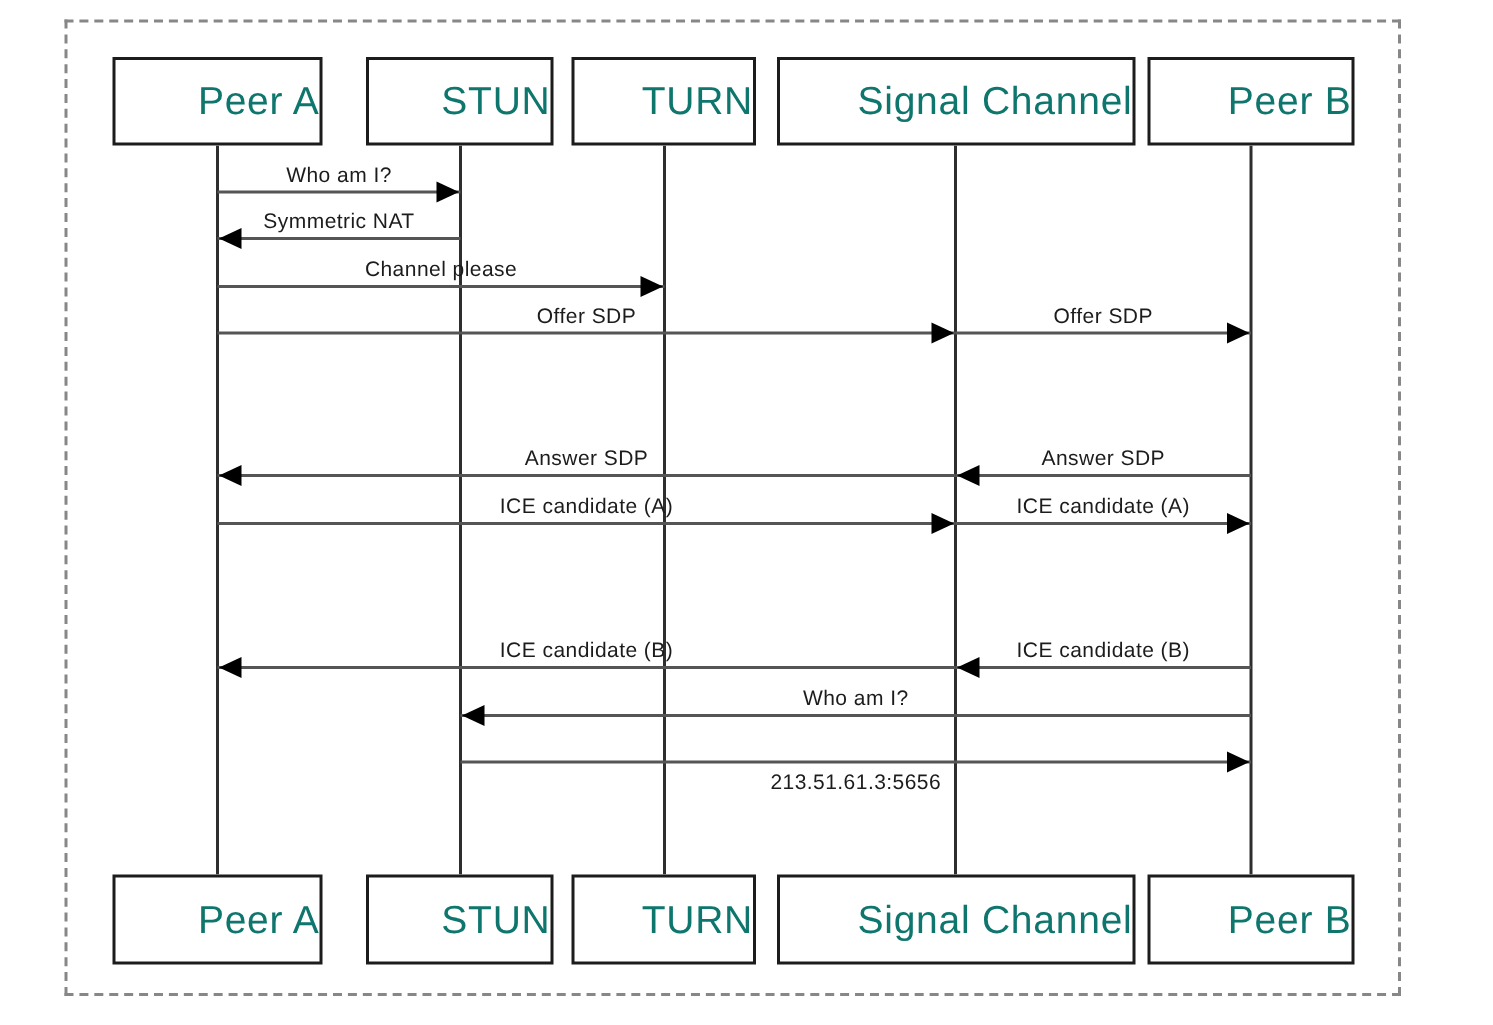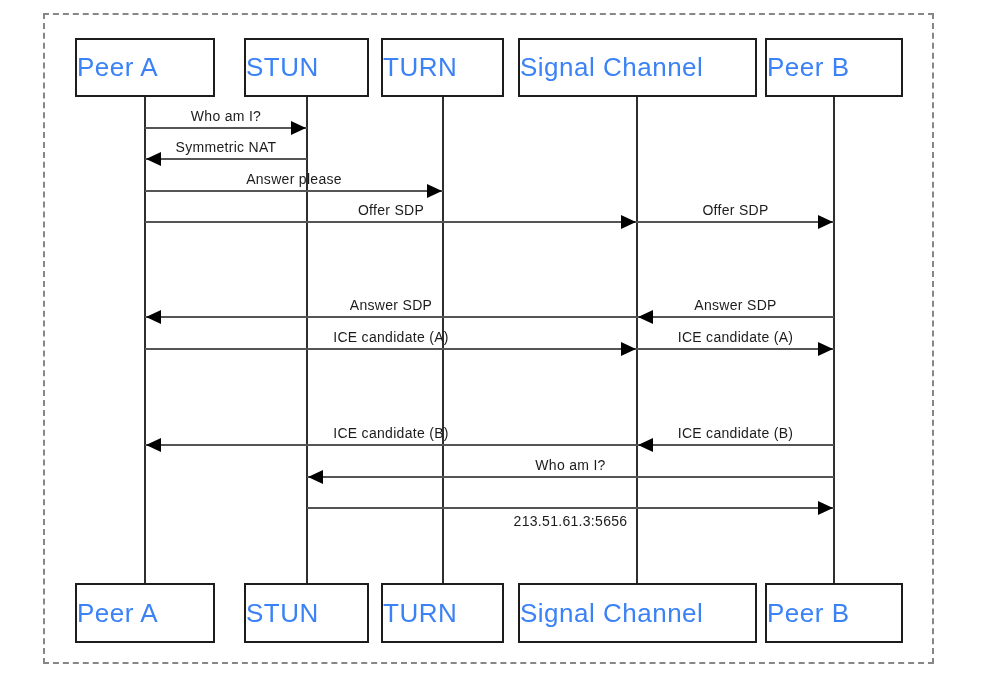--- a/index.html
+++ b/index.html
@@ -25,24 +25,24 @@
     box-sizing: border-box;
     background: transparent;
   }
   .actor-box {
     position: absolute;
     box-sizing: border-box;
     border: 2px solid #1c1c1c;
     background: #ffffff;
     display: flex;
     align-items: center;
-    justify-content: flex-start;
+    justify-content: flex-end;
     font-size: 26px;
     letter-spacing: 0.5px;
-    color: #3b82f6;
+    color: #0f766e;
     z-index: 5;
   }
   .lifeline {
     position: absolute;
     width: 2px;
     background: #2e2e2e;
     z-index: 1;
   }
   .msg-line {
     position: absolute;
@@ -82,21 +82,21 @@
     <div class="lifeline" style="left: 636px; top: 97px; height: 486px;"></div>
     <div class="lifeline" style="left: 833px; top: 97px; height: 486px;"></div>
     <div class="msg-line" style="left: 145px; width: 162px; top: 127px;"></div>
     <div class="msg-arrowhead right" style="top: 121px; left: 291px;"></div>
     <div class="msg-label" style="left: 226px; top: 108px;">Who am I?</div>
     <div class="msg-line" style="left: 145px; width: 162px; top: 158px;"></div>
     <div class="msg-arrowhead left" style="top: 152px; left: 146px;"></div>
     <div class="msg-label" style="left: 226px; top: 139px;">Symmetric NAT</div>
     <div class="msg-line" style="left: 145px; width: 298px; top: 190px;"></div>
     <div class="msg-arrowhead right" style="top: 184px; left: 427px;"></div>
-    <div class="msg-label" style="left: 294px; top: 171px;">Answer please</div>
+    <div class="msg-label" style="left: 294px; top: 171px;">Channel please</div>
     <div class="msg-line" style="left: 145px; width: 492px; top: 221px;"></div>
     <div class="msg-arrowhead right" style="top: 215px; left: 621px;"></div>
     <div class="msg-label" style="left: 391px; top: 202px;">Offer SDP</div>
     <div class="msg-line" style="left: 637px; width: 197px; top: 221px;"></div>
     <div class="msg-arrowhead right" style="top: 215px; left: 818px;"></div>
     <div class="msg-label" style="left: 735.5px; top: 202px;">Offer SDP</div>
     <div class="msg-line" style="left: 637px; width: 197px; top: 316px;"></div>
     <div class="msg-arrowhead left" style="top: 310px; left: 638px;"></div>
     <div class="msg-label" style="left: 735.5px; top: 297px;">Answer SDP</div>
     <div class="msg-line" style="left: 145px; width: 492px; top: 316px;"></div>

